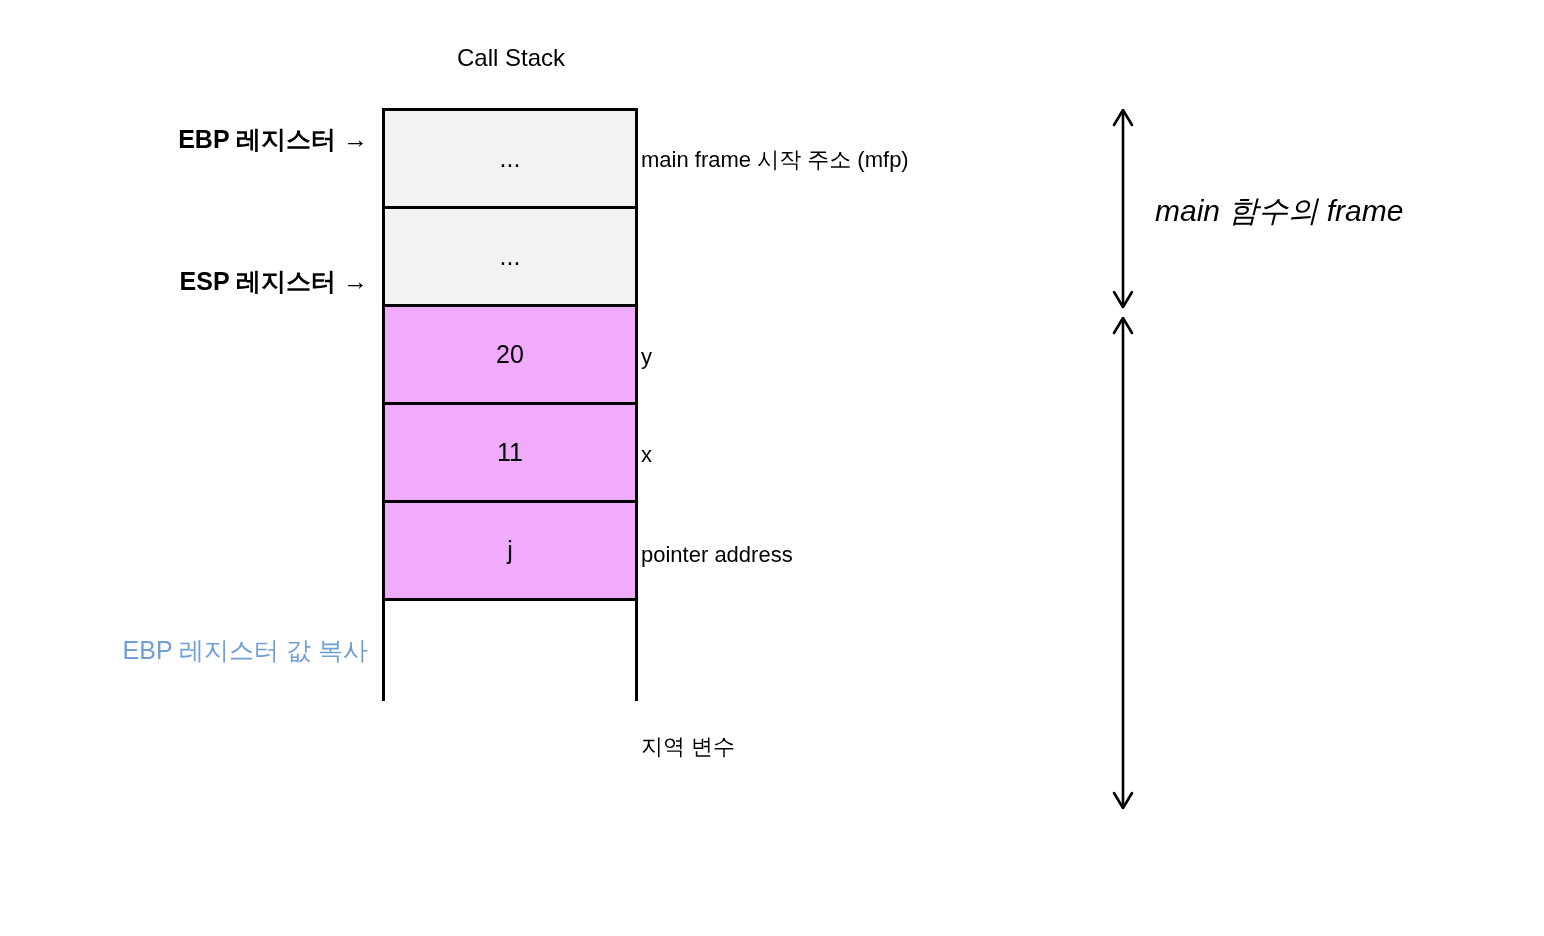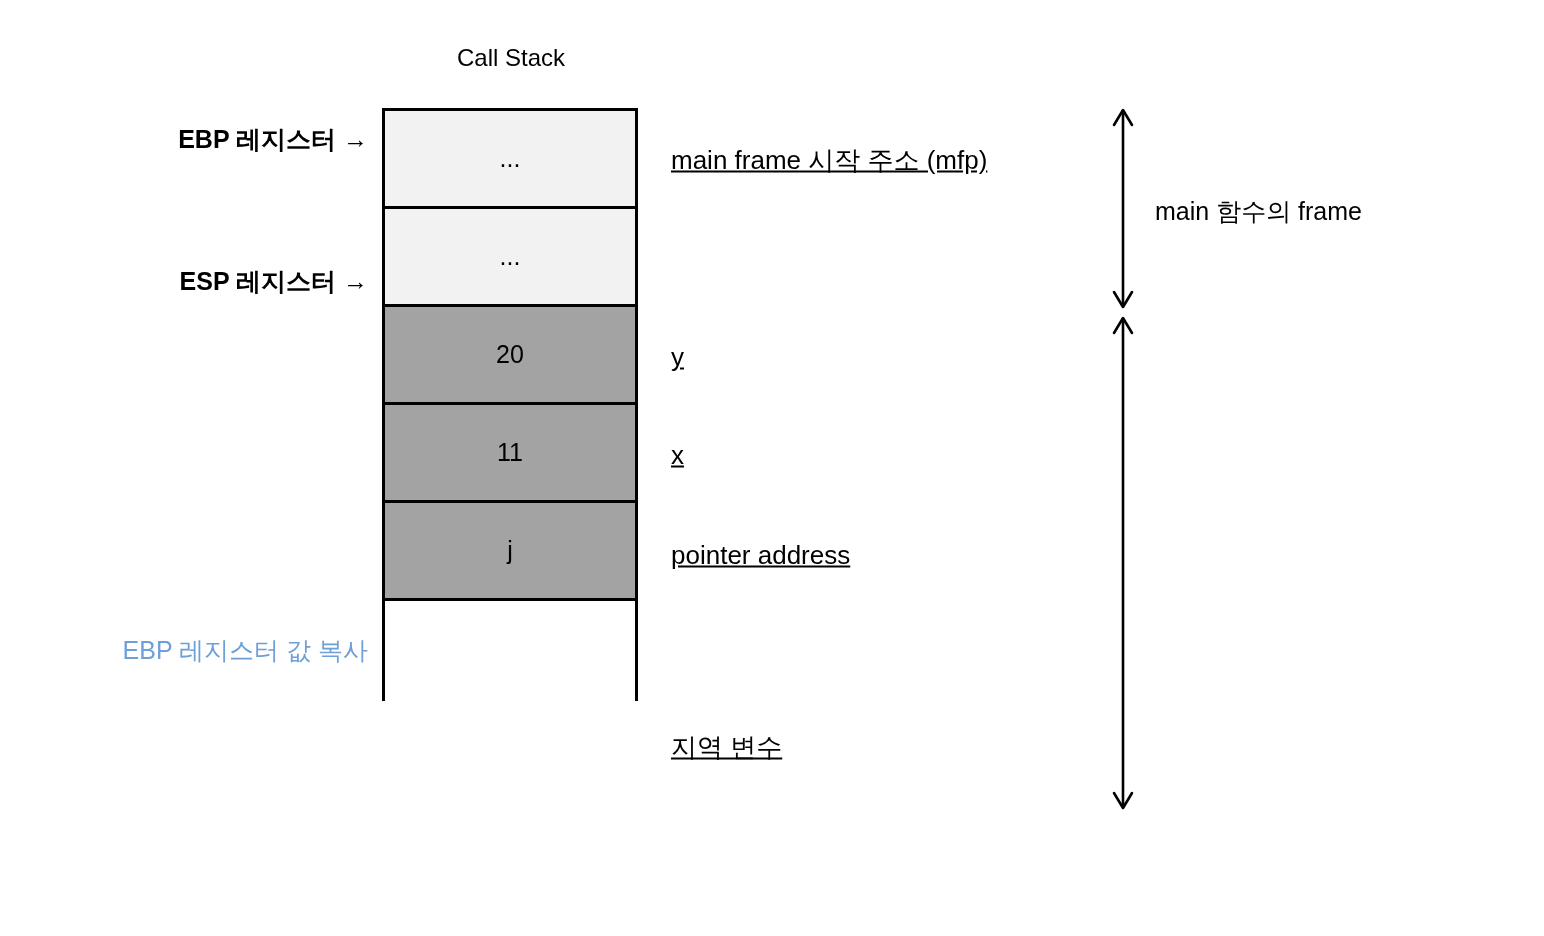--- a/index.html
+++ b/index.html
@@ -39,30 +39,29 @@
     box-sizing: border-box;
     height: 98px;
     border-bottom: 3px solid #000000;
     display: flex;
     align-items: center;
     justify-content: center;
     font-size: 25px;
     color: #000000;
   }
   .row.gray  { background: #f2f2f2; }
-  .row.blue  { background: #a3a3a3; }
+  .row.blue  { background: #f0abfc; }
   .row.open  { background: #ffffff; border-bottom: none; height: 100px; }
   .side-label {
     position: absolute;
-    left: 671px;
+    left: 641px;
     transform: translateY(-50%);
-    font-size: 26px;
+    font-size: 22px;
     color: #000000;
     white-space: nowrap;
-    text-decoration: underline;
   }
   .accent { color: #6f9fd8; }
   .left-label {
     position: absolute;
     right: 1176px;
     transform: translateY(-50%);
     font-size: 25px;
     white-space: nowrap;
     text-align: right;
   }
@@ -71,23 +70,24 @@
     position: absolute;
     left: 1095px;
     top: 105px;
     width: 60px;
     height: 712px;
   }
   .frame-label {
     position: absolute;
     left: 1155px;
     transform: translateY(-50%);
-    font-size: 25px;
+    font-size: 30px;
     color: #000000;
     white-space: nowrap;
+    font-style: italic;
   }
 </style>
 </head>
 <body>
 
 <div class="canvas">
 
   <div class="title">Call Stack</div>
 
   <div class="stack">

